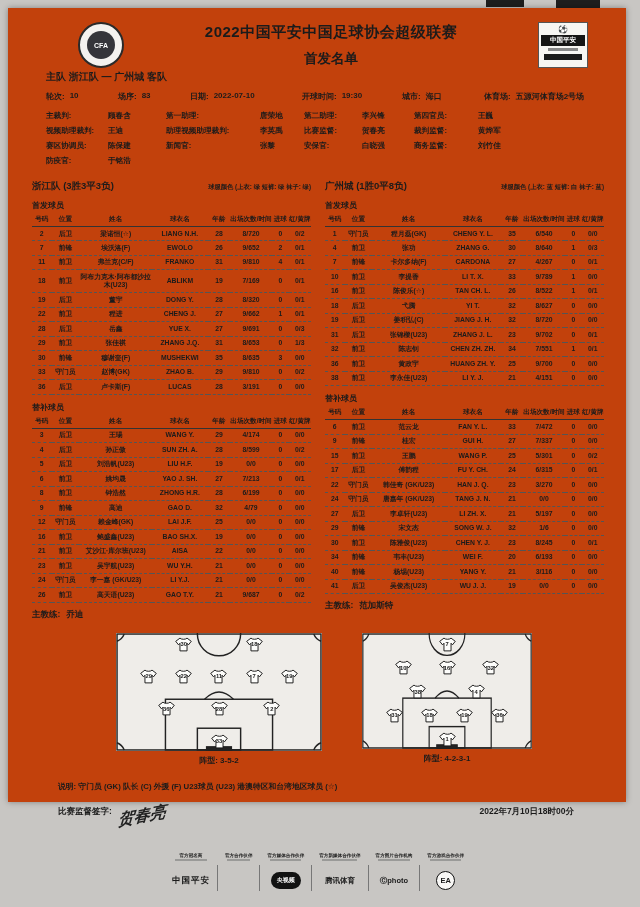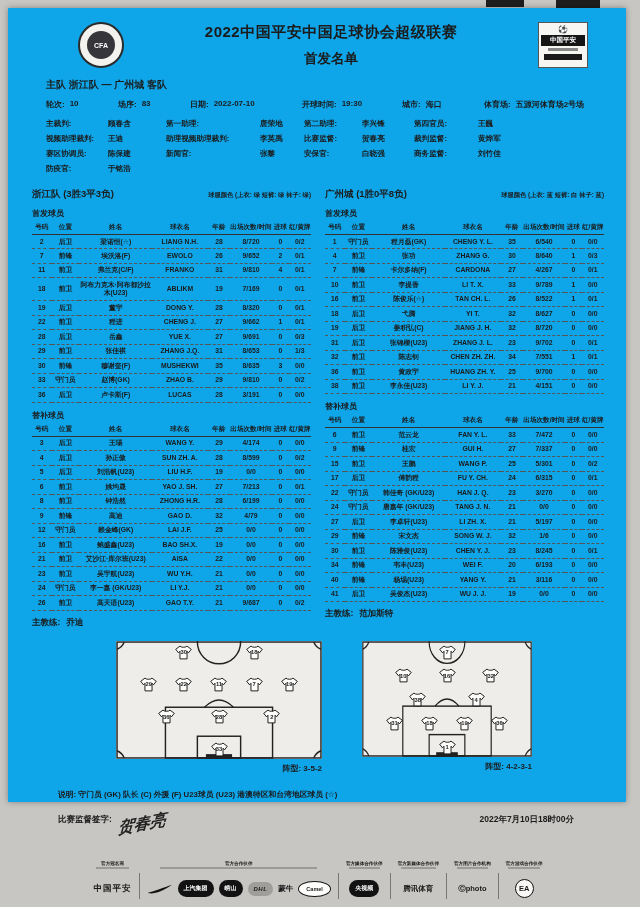--- a/index.html
+++ b/index.html
@@ -1,33 +1,33 @@
 <!DOCTYPE html>
 <html><head>
 <meta charset="utf-8">
 <style>
   *{margin:0;padding:0;box-sizing:border-box}
   html,body{width:640px;height:907px}
   body{position:relative;background:#c8c6c3;font-family:"Liberation Sans","DejaVu Sans",sans-serif;overflow:hidden}
   .artifact{position:absolute;background:#1e1e1e}
-  .paper{position:absolute;left:8px;top:8px;width:618px;height:794px;background:#0ea5e9;color:#1b1b1b;padding:14px 22px 6px 24px;box-shadow:0 0 6px rgba(0,0,0,.35)}
+  .paper{position:absolute;left:8px;top:8px;width:618px;height:794px;background:#c2410c;color:#1b1b1b;padding:14px 22px 6px 24px;box-shadow:0 0 6px rgba(0,0,0,.35)}
   
   .hdr{display:flex;align-items:center}
   .cfa-badge{width:46px;height:46px;border:2px solid #2a2a2a;border-radius:50%;margin-left:46px;position:relative;background:#f4f2ef;flex:none}
   .cfa-badge .inner{position:absolute;left:7px;top:7px;right:7px;bottom:7px;border-radius:50%;background:#35353a;color:#fff;display:flex;align-items:center;justify-content:center;font-size:7px;font-weight:bold}
   .titles{flex:1;text-align:center}
   .title1{font-size:15px;font-weight:bold;letter-spacing:.5px}
   .title2{font-size:13.5px;font-weight:bold;margin-top:8px}
   .pingan-badge{width:50px;height:46px;border:1px solid #555;background:#f7f6f3;margin-right:16px;flex:none;display:flex;flex-direction:column;align-items:center;padding:2px}
   .pingan-badge .glyph{font-size:8px;line-height:9px}
   .pingan-badge .band{background:#151515;color:#fff;font-size:6.5px;font-weight:bold;width:100%;text-align:center;padding:1px 0;margin-top:1px}
   .pingan-badge .tiny{width:70%;height:3px;background:#888;margin-top:2px}
   .pingan-badge .tiny2{width:86%;height:6px;background:#1a1a1a;margin-top:3px}
   
-  .teams-line{font-size:10px;font-weight:bold;margin:10px 0 0 14px}
+  .teams-line{font-size:10px;font-weight:bold;margin:2px 0 0 14px}
   .meta-row{display:flex;font-size:8px;font-weight:bold;margin:7px 0 0 14px}
   .meta-item{display:flex;white-space:nowrap}
   .meta-item .v{margin-left:5px}
   .officials{display:grid;grid-template-columns:62px 58px 94px 44px 58px 52px 64px 60px;row-gap:5px;font-size:7.6px;font-weight:bold;margin:9px 0 14px 14px;align-items:baseline}
   .officials span{white-space:nowrap}
   
   .teams{display:flex;gap:14px;margin-top:12px}
   .team-col{flex:1;min-width:0}
   .team-head{display:flex;justify-content:space-between;align-items:baseline}
   .team-name{font-size:9.5px;font-weight:bold;white-space:nowrap}
@@ -47,21 +47,21 @@
   .fblock.away{margin-left:44px}
   .pitch{position:relative;background:#efede9}
   .pitch.home{width:206px;height:118px}
   .pitch.away{width:170px;height:116px}
   .pitch>svg{position:absolute;inset:0;width:100%;height:100%}
   .prows{position:absolute;left:6px;right:6px;top:4px;bottom:2px;display:flex;flex-direction:column;justify-content:space-between}
   .frow{display:flex;justify-content:space-evenly}
   .jersey{position:relative;width:17px;height:15px}
   .jersey svg{display:block;width:100%;height:100%}
   .jersey .num{position:absolute;left:0;right:0;top:4.5px;text-align:center;font-size:5.8px;font-weight:bold}
-  .fcaption{font-size:8px;font-weight:bold;text-align:right;margin-top:4px}
+  .fcaption{font-size:8px;font-weight:bold;text-align:center;margin-top:4px}
   
   .legend{font-size:7.8px;font-weight:bold;margin:14px 0 0 26px}
   .signoff{display:flex;margin:14px 0 0 26px;font-size:8.5px;font-weight:bold}
   .signature{font-family:"DejaVu Serif",serif;font-style:italic;font-size:16px;transform:rotate(-10deg) skewX(-14deg);margin-left:6px;color:#222}
   .datetime{margin-left:auto;margin-right:30px}
   
   .footer{margin-top:26px;display:flex;justify-content:center;align-items:flex-start}
   .fgroup{display:flex;flex-direction:column;align-items:center}
   .glabel{font-size:4.6px;font-weight:bold;white-space:nowrap}
   .gsub{height:2px;background:#9a9a98;width:85%;margin-top:1px}
@@ -898,32 +898,20 @@
         <div class="glabel">官方冠名商</div>
         <div class="gsub"></div>
         <div class="logo-row">
           <span class="pingan-text">中国平安</span>
         </div>
       </div>
       <div class="vdiv"></div>
       <div class="fgroup">
         <div class="glabel">官方合作伙伴</div>
         <div class="gsub"></div>
-        <div class="logo-row">
-          <span class="nike">
-            <svg viewBox="0 0 26 10">
-              <path d="M1.5 8.5 C7 7.5 17 3.5 25 0.8 C16 7.5 7.5 10 2.5 9.3 C1.5 9.1 1 8.8 1.5 8.5 Z" fill="#111"></path>
-            </svg>
-          </span>
-          <span class="pill">上汽集团</span>
-          <span class="pill">崂山</span>
-          <span class="pill gray">DHL</span>
-          <span class="brand-text">蒙牛</span>
-          <span class="oval">Camel</span>
-        </div>
       </div>
       <div class="vdiv"></div>
       <div class="fgroup">
         <div class="glabel">官方媒体合作伙伴</div>
         <div class="gsub"></div>
         <div class="logo-row">
           <span class="pill">央视频</span>
         </div>
       </div>
       <div class="vdiv"></div>

